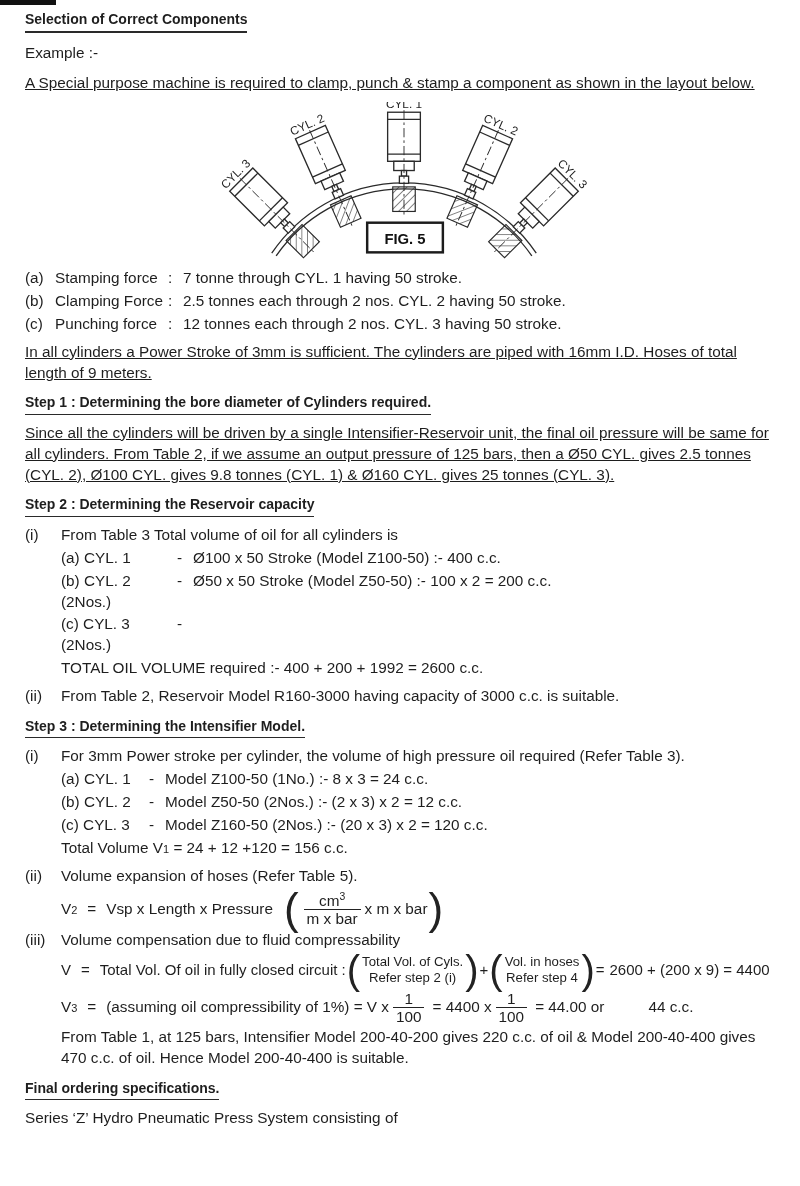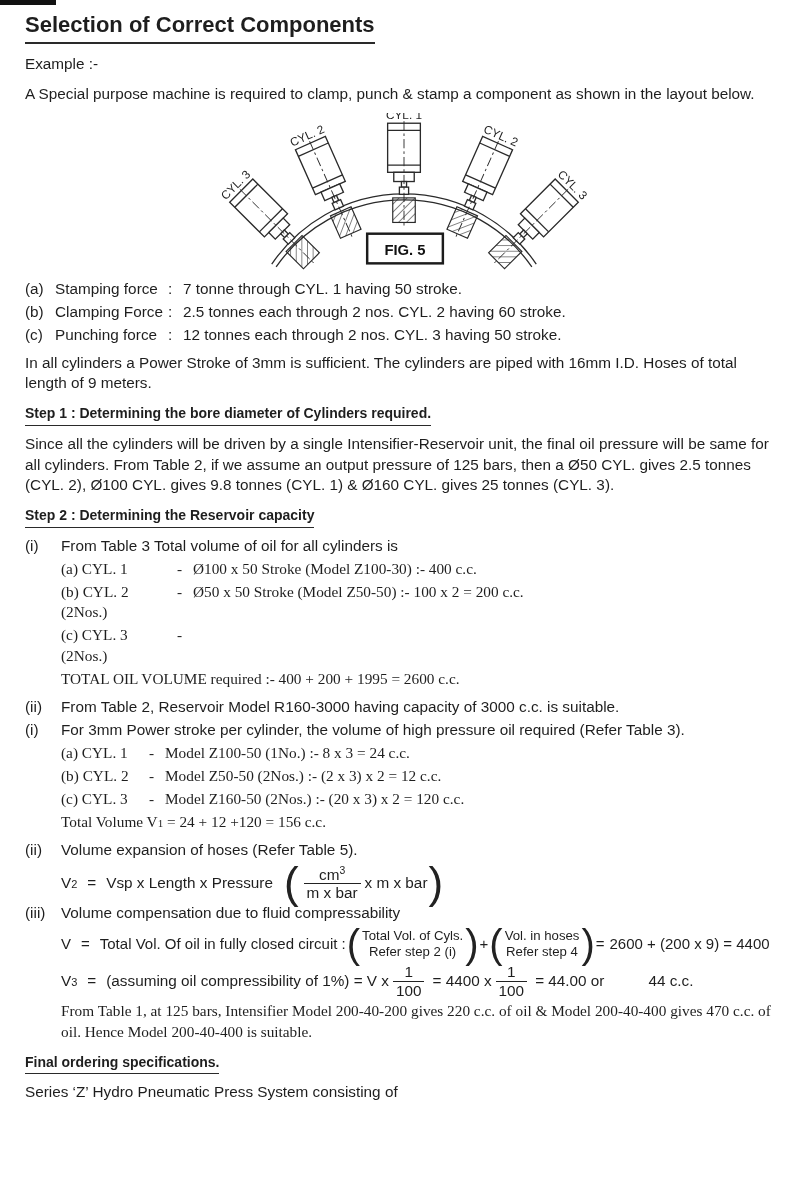--- a/index.html
+++ b/index.html
@@ -1,29 +1,29 @@
 <!DOCTYPE html>
 <html><head>
 <meta charset="utf-8">
 <style>
   html,body{margin:0;padding:0;background:#fff;}
   body{width:800px;font-family:"Liberation Sans","DejaVu Sans",sans-serif;color:#1e1e1e;
        -webkit-font-smoothing:antialiased;}
   .artifact{position:absolute;left:0;top:0;width:56px;height:5px;background:#111;}
   .page{padding:8px 18px 6px 25px;font-size:15.3px;line-height:1.37;}
-  .title{font-size:22px;font-weight:bold;margin:2px 0 10px 0;}
+  .title{font-size:14px;font-weight:bold;margin:2px 0 10px 0;}
   .title span{display:inline-block;border-bottom:2px solid #2a2a2a;padding-bottom:2px;}
   .h2{font-size:14px;font-weight:bold;margin:10px 0 8px 0;}
   .h2 span{display:inline-block;border-bottom:1.6px solid #2a2a2a;padding-bottom:1px;}
-  .para{margin:0 0 8px 0;}
+  .para{margin:0 0 8px 0;text-decoration:underline;}
   .example{margin:0 0 9px 0;}
   .row{display:flex;align-items:baseline;margin:0 0 2px 0;}
   .lbl{flex:0 0 36px;}
   .txt{flex:1;}
-  .sub{margin-left:36px;font-family:Liberation Serif, serif;}
+  .sub{margin-left:36px;}
   .fid{flex:0 0 30px;}
   .fname{flex:0 0 113px;}
   .fcolon{flex:0 0 15px;}
   .s2label{flex:0 0 116px;}
   .s3label{flex:0 0 88px;}
   .dashcol{flex:0 0 16px;}
   .mt{margin-top:7px;}
   .sb{font-size:0.72em;}
   sup{font-size:0.68em;}
   
@@ -143,21 +143,21 @@
   <div class="row">
     <span class="fid">(a)</span>
     <span class="fname">Stamping force</span>
     <span class="fcolon">:</span>
     <span class="txt">7 tonne through CYL. 1 having 50 stroke.</span>
   </div>
   <div class="row">
     <span class="fid">(b)</span>
     <span class="fname">Clamping Force</span>
     <span class="fcolon">:</span>
-    <span class="txt">2.5 tonnes each through 2 nos. CYL. 2 having 60 stroke.</span>
+    <span class="txt">2.5 tonnes each through 2 nos. CYL. 2 having 50 stroke.</span>
   </div>
   <div class="row">
     <span class="fid">(c)</span>
     <span class="fname">Punching force</span>
     <span class="fcolon">:</span>
     <span class="txt">12 tonnes each through 2 nos. CYL. 3 having 50 stroke.</span>
   </div>
 
   <p class="para mt">In all cylinders a Power Stroke of 3mm is sufficient. The cylinders are piped with 16mm I.D. Hoses of total length of 9 meters.</p>
 
@@ -165,39 +165,40 @@
   <p class="para">Since all the cylinders will be driven by a single Intensifier-Reservoir unit, the final oil pressure will be same for all cylinders. From Table 2, if we assume an output pressure of 125 bars, then a Ø50 CYL. gives 2.5 tonnes (CYL. 2), Ø100 CYL. gives 9.8 tonnes (CYL. 1) &amp; Ø160 CYL. gives 25 tonnes (CYL. 3).</p>
 
   <div class="h2"><span>Step 2 : Determining the Reservoir capacity</span></div>
   <div class="row">
     <span class="lbl">(i)</span>
     <span class="txt">From Table 3 Total volume of oil for all cylinders is</span>
   </div>
   <div class="row sub">
     <span class="s2label">(a) CYL. 1</span>
     <span class="dashcol">-</span>
-    <span class="txt">Ø100 x 50 Stroke (Model Z100-30) :- 400 c.c.</span>
+    <span class="txt">Ø100 x 50 Stroke (Model Z100-50) :- 400 c.c.</span>
   </div>
   <div class="row sub">
     <span class="s2label">(b) CYL. 2 (2Nos.)</span>
     <span class="dashcol">-</span>
     <span class="txt">Ø50 x 50 Stroke (Model Z50-50) :- 100 x 2 = 200 c.c.</span>
   </div>
   <div class="row sub">
     <span class="s2label">(c) CYL. 3 (2Nos.)</span>
     <span class="dashcol">-</span>
   </div>
   <div class="row sub">
-    <span class="txt">TOTAL OIL VOLUME required :- 400 + 200 + 1995 = 2600 c.c.</span>
+    <span class="txt">TOTAL OIL VOLUME required :- 400 + 200 + 1992 = 2600 c.c.</span>
   </div>
   <div class="row mt">
     <span class="lbl">(ii)</span>
     <span class="txt">From Table 2, Reservoir Model R160-3000 having capacity of 3000 c.c. is suitable.</span>
   </div>
 
+  <div class="h2"><span>Step 3 : Determining the Intensifier Model.</span></div>
   <div class="row">
     <span class="lbl">(i)</span>
     <span class="txt">For 3mm Power stroke per cylinder, the volume of high pressure oil required (Refer Table 3).</span>
   </div>
   <div class="row sub">
     <span class="s3label">(a) CYL. 1</span>
     <span class="dashcol">-</span>
     <span class="txt">Model Z100-50 (1No.) :- 8 x 3 = 24 c.c.</span>
   </div>
   <div class="row sub">

